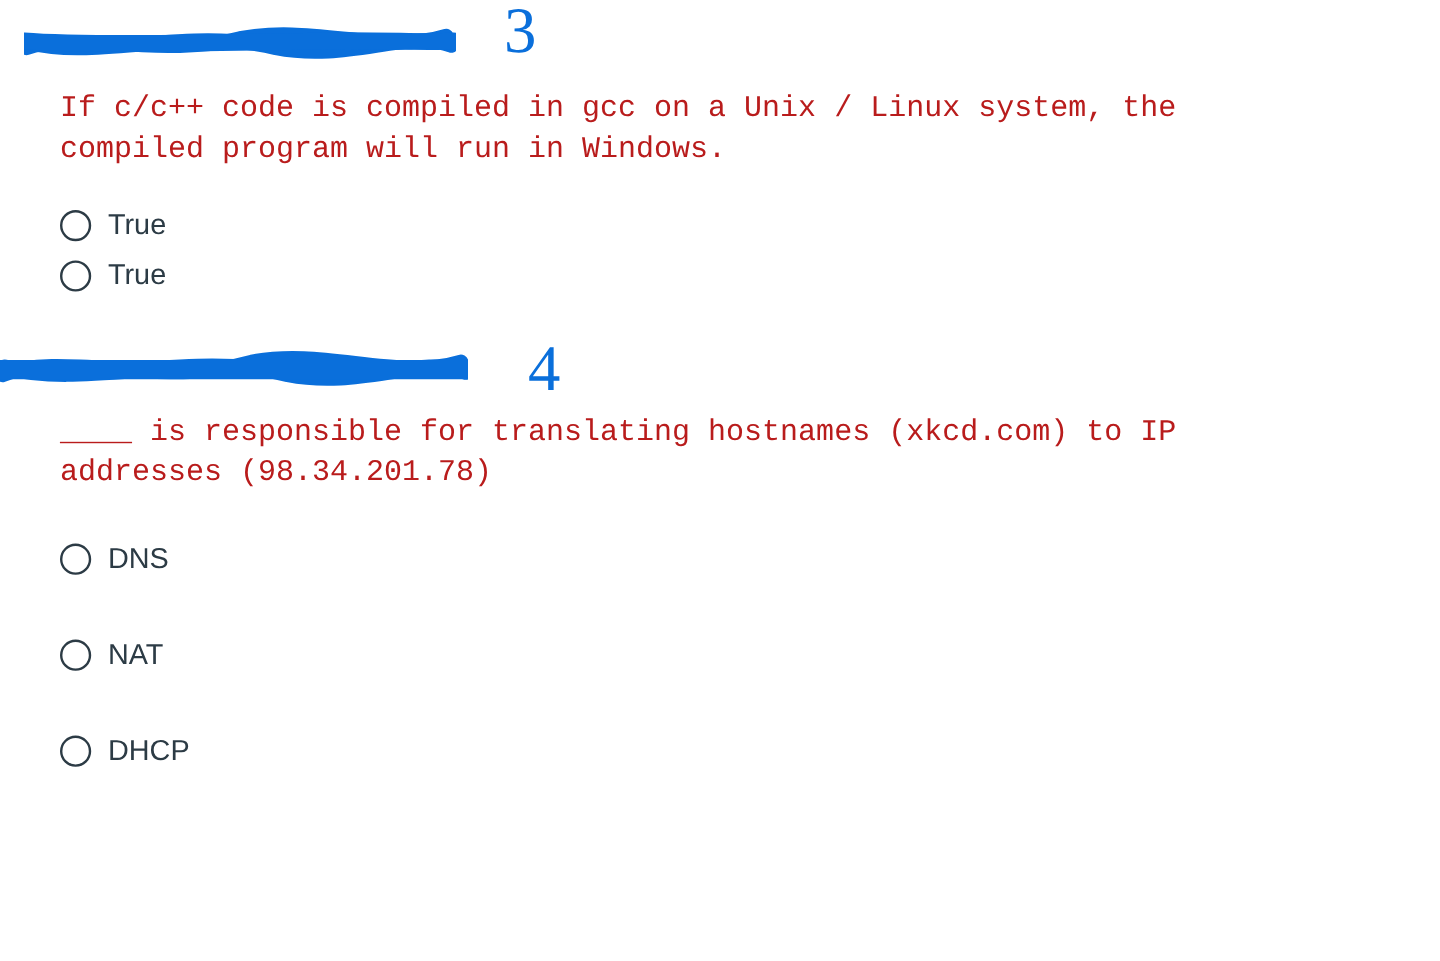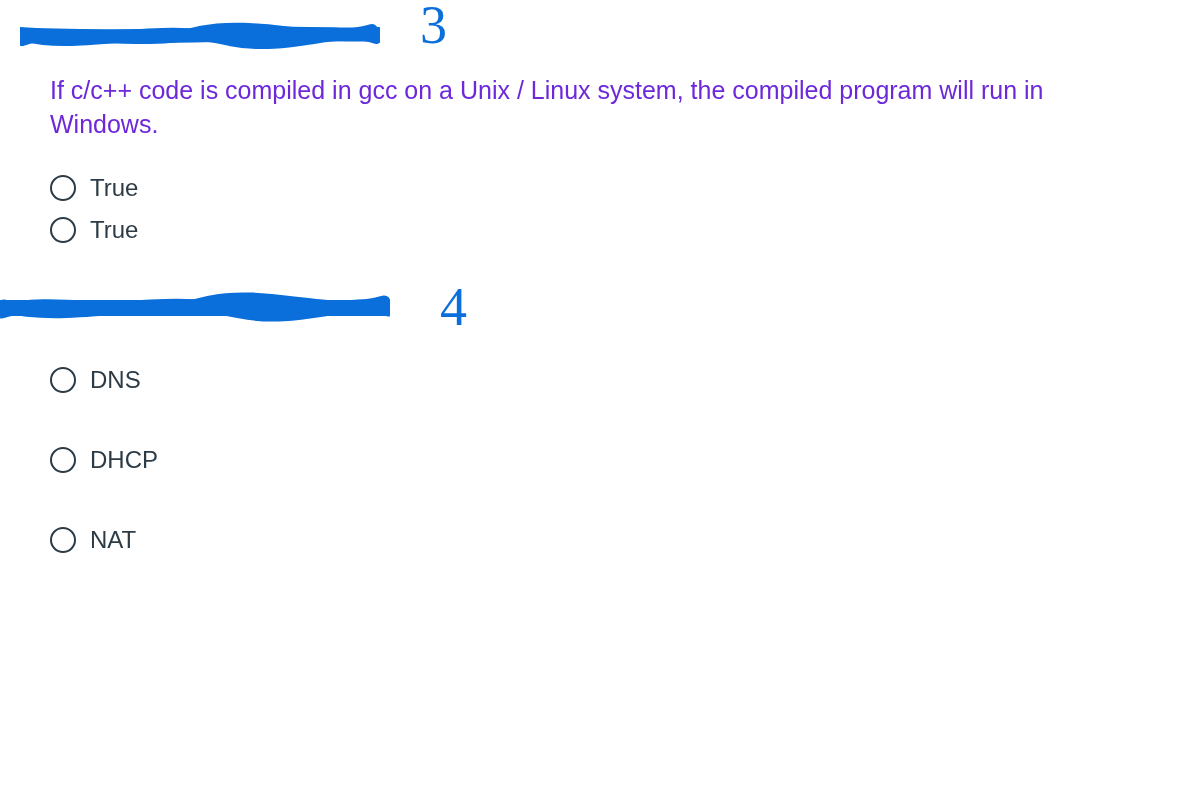--- a/index.html
+++ b/index.html
@@ -37,23 +37,24 @@
   .hand-num {
     position: absolute;
     font-family: "Comic Sans MS", "Segoe Script", cursive;
     font-size: 54px;
     color: #0a6fdb;
     font-weight: 500;
   }
   .question-text {
     font-size: 25px;
     line-height: 1.35;
-    color: #6d28d9;
+    color: #b91c1c;
     margin: 4px 0 0 0;
     max-width: 1050px;
+    font-family: Liberation Mono, monospace;
   }
   .options {
     margin-top: 32px;
   }
   .option-row {
     display: flex;
     align-items: center;
     gap: 14px;
   }
   .q1 .option-row {
@@ -72,21 +73,21 @@
     background: #fff;
   }
   .opt-label {
     font-size: 24px;
     color: #2c3b45;
   }
   .q2-block {
     margin-top: 34px;
   }
   .q2 .options {
-    margin-top: 26px;
+    margin-top: 41px;
   }
 </style>
 </head>
 <body>
 
 <div class="page">
 
   <div class="question-block q1">
 
     <div class="scribble-wrap">
@@ -116,30 +117,31 @@
 
     <div class="scribble-wrap" style="height:62px;">
       <svg class="scribble2" viewBox="0 0 390 40" preserveAspectRatio="none">
         <path d="M2 24 C 50 6, 140 34, 210 14 C 270 2, 330 30, 384 14" stroke="#0a6fdb" stroke-width="13" fill="none" stroke-linecap="round"></path>
         <path d="M4 18 C 70 36, 160 4, 240 24 C 300 36, 350 8, 388 22" stroke="#0a6fdb" stroke-width="13" fill="none" stroke-linecap="round"></path>
         <path d="M0 20 C 80 20, 200 20, 300 20 C 340 20, 370 20, 390 20" stroke="#0a6fdb" stroke-width="16" fill="none" stroke-linecap="round"></path>
       </svg>
       <span class="hand-num" style="left:390px; top:-2px;">4</span>
     </div>
 
+    <p class="question-text">____ is responsible for translating hostnames (xkcd.com) to IP addresses (98.34.201.78)</p>
 
     <div class="options">
       <div class="option-row">
         <span class="radio"></span>
         <span class="opt-label">DNS</span>
       </div>
       <div class="option-row">
         <span class="radio"></span>
-        <span class="opt-label">DHCP</span>
+        <span class="opt-label">NAT</span>
       </div>
       <div class="option-row">
         <span class="radio"></span>
-        <span class="opt-label">NAT</span>
+        <span class="opt-label">DHCP</span>
       </div>
     </div>
   </div>
 
 </div>
 
 </body></html>

